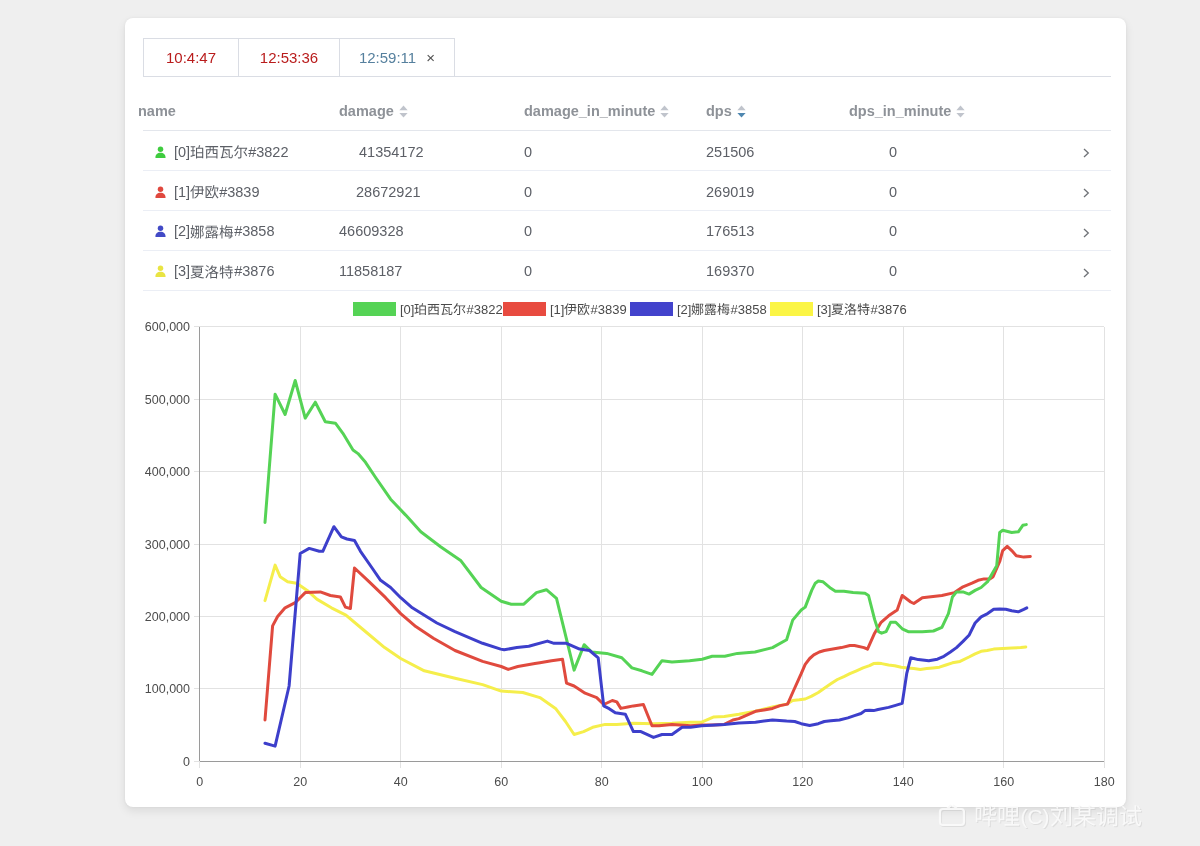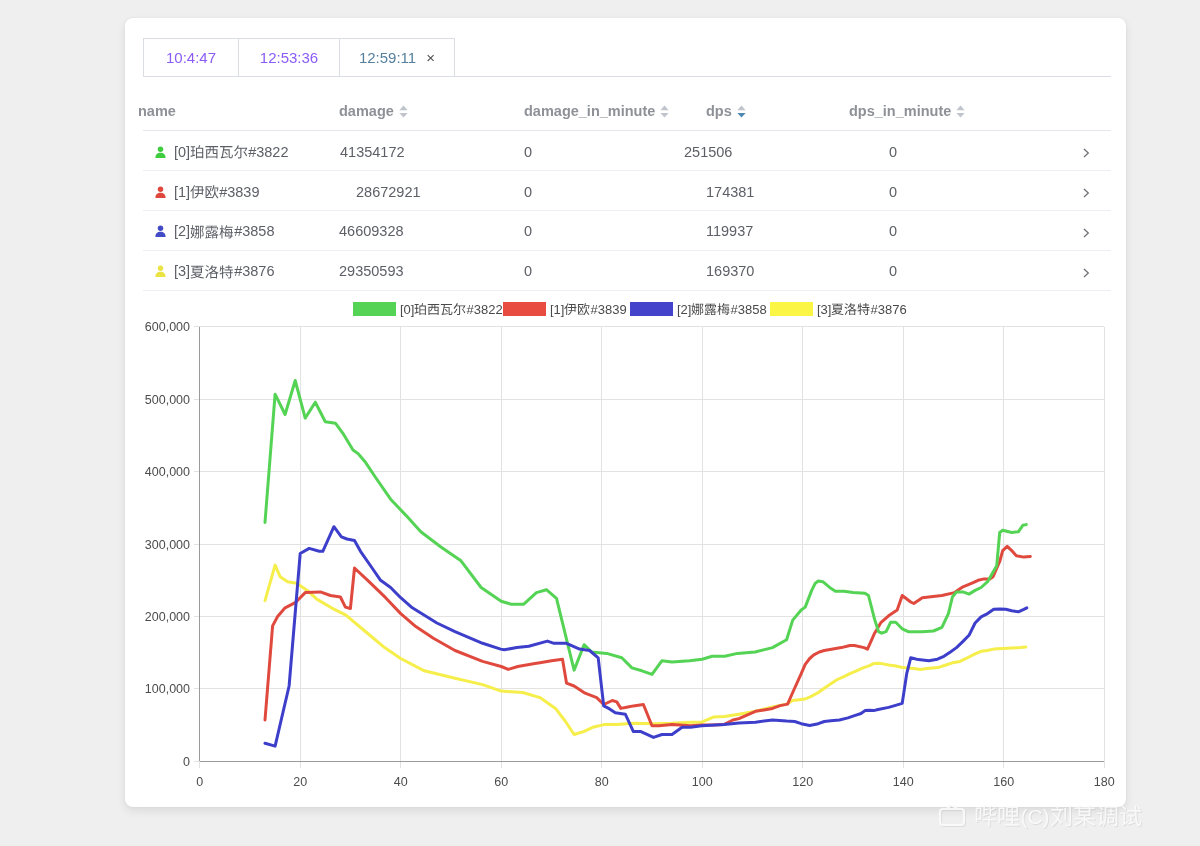--- a/index.html
+++ b/index.html
@@ -1,16 +1,16 @@
 <!DOCTYPE html>
 <html><head><meta charset="utf-8"><style>
 * { margin:0; padding:0; box-sizing:border-box; }
 html,body { width:1200px; height:846px; background:#efefef; font-family:"Liberation Sans",sans-serif; overflow:hidden; }
 #card { position:absolute; left:125px; top:18px; width:1001px; height:789px; background:#fff; border-radius:8px; box-shadow:0 4px 10px rgba(0,0,0,.085), 0 0 3px rgba(0,0,0,.05); }
-.tab { position:absolute; top:38px; height:39px; border:1px solid #dadde4; border-right:none; line-height:37px; text-align:center; font-size:15px; color:#8b5cf6; }
+.tab { position:absolute; top:38px; height:39px; border:1px solid #dadde4; border-right:none; line-height:37px; text-align:center; font-size:15px; color:#b91c1c; }
 .rw .c { position:absolute; font-size:14.5px; color:#5c5f66; white-space:nowrap; }
 .rw { position:absolute; left:0; width:1200px; height:21px; }
 .sep { position:absolute; left:143px; width:968px; height:1px; background:#ebeef5; }
 .hd { position:absolute; top:103px; font-size:14.5px; font-weight:bold; color:#8e9298; white-space:nowrap; }
 </style></head>
 <body>
 <div id="card"></div>
 <div class="tab" style="left:143px;width:95px">10:4:47</div>
 <div class="tab" style="left:238px;width:101px">12:53:36</div>
 <div class="tab" style="left:339px;width:116px;border-right:1px solid #dadde4;color:#56809e">12:59:11 <span style="color:#525252;font-size:15px;margin-left:6px">×</span></div>
@@ -36,74 +36,74 @@
 <div class="rw" style="top:143.5px">
 <span class="c" style="left:154px"><svg width="13" height="13" viewBox="0 0 13 13" style="vertical-align:-2px" fill="#3fcc3f">
         <circle cx="6.5" cy="3.3" r="2.75"></circle>
         <path d="M6.5 6.8c-3 0-5.1 1.9-5.1 4.6 0 .4.3.6.7.6h8.8c.4 0 .7-.2.7-.6 0-2.7-2.1-4.6-5.1-4.6z"></path>
       </svg> <span style="margin-left:3px">[0]</span><svg width="58" height="14" viewBox="0 0 58 14" style="vertical-align:-0.18em" fill="#5c5f66">
         <path transform="translate(0.00,12.32) scale(0.01450,-0.01450)" d="M35 100 54 24C142 53 257 92 365 128L352 201L242 164V413H343V483H242V702H358V772H46V702H170V483H56V413H170V141C119 125 73 111 35 100ZM488 286H836V49H488ZM488 357V589H836V357ZM618 839C610 787 592 715 575 660H414V-77H488V-23H836V-71H913V660H650C668 710 688 772 705 827Z"></path>
         <path transform="translate(14.50,12.32) scale(0.01450,-0.01450)" d="M59 775V702H356V557H113V-76H186V-14H819V-73H894V557H641V702H939V775ZM186 56V244C199 233 222 205 230 190C380 265 418 381 423 488H568V330C568 249 588 228 670 228C687 228 788 228 806 228H819V56ZM186 246V488H355C350 400 319 310 186 246ZM424 557V702H568V557ZM641 488H819V301C817 299 811 299 799 299C778 299 694 299 679 299C644 299 641 303 641 330Z"></path>
         <path transform="translate(29.00,12.32) scale(0.01450,-0.01450)" d="M366 359C430 298 509 213 546 159L610 203C571 257 491 339 425 398ZM149 -79C175 -66 219 -60 604 -2C604 14 604 47 607 67L263 20C286 127 316 314 344 478H662V49C662 -41 685 -65 758 -65C774 -65 842 -65 857 -65C932 -65 950 -15 957 156C936 161 904 175 888 189C885 37 880 7 851 7C836 7 782 7 770 7C743 7 738 13 738 49V549H355L381 702H925V775H69V702H299C271 530 206 118 186 65C174 25 146 15 116 8C127 -14 143 -57 149 -79Z"></path>
         <path transform="translate(43.50,12.32) scale(0.01450,-0.01450)" d="M262 416C216 301 138 188 53 116C72 104 105 80 120 67C204 147 287 268 341 395ZM672 380C748 282 836 149 873 67L946 103C906 186 816 315 739 411ZM295 841C237 689 141 540 35 446C56 436 92 411 107 397C160 450 212 517 259 592H469V19C469 2 463 -3 445 -3C425 -4 360 -5 292 -2C304 -25 316 -58 320 -80C408 -80 466 -79 500 -66C535 -54 547 -31 547 18V592H843C818 536 787 479 758 440L824 415C869 473 917 566 951 649L894 670L881 666H302C329 715 354 767 375 819Z"></path>
       </svg><span>#3822</span></span>
-<span class="c" style="left:340px">41354172</span>
-<span class="c" style="left:524px">0</span>
-<span class="c" style="left:684px">251506</span>
+<span class="c" style="left:359px">41354172</span>
+<span class="c" style="left:524px">0</span>
+<span class="c" style="left:706px">251506</span>
 <span class="c" style="left:889px">0</span>
 <span class="c" style="left:1080px;top:2.5px"><svg width="12" height="12" viewBox="0 0 12 12" fill="none" stroke="#6f7277" stroke-width="1.3">
         <path d="M4 2 L8.3 6 L4 10"></path>
       </svg></span>
 </div>
 <div class="sep" style="top:170px"></div>
 <div class="rw" style="top:183.5px">
 <span class="c" style="left:154px"><svg width="13" height="13" viewBox="0 0 13 13" style="vertical-align:-2px" fill="#e0483e">
         <circle cx="6.5" cy="3.3" r="2.75"></circle>
         <path d="M6.5 6.8c-3 0-5.1 1.9-5.1 4.6 0 .4.3.6.7.6h8.8c.4 0 .7-.2.7-.6 0-2.7-2.1-4.6-5.1-4.6z"></path>
       </svg> <span style="margin-left:3px">[1]</span><svg width="29" height="14" viewBox="0 0 29 14" style="vertical-align:-0.18em" fill="#5c5f66">
         <path transform="translate(0.00,12.32) scale(0.01450,-0.01450)" d="M813 466V300H607C612 340 613 379 613 417V466ZM347 300V230H520C494 132 432 38 289 -25C305 -39 328 -67 339 -82C502 -4 569 111 596 230H813V177H886V466H959V537H886V771H361V701H539V537H292V466H539V417C539 380 538 340 533 300ZM813 537H613V701H813ZM277 837C218 686 121 537 20 441C33 424 54 384 62 367C100 405 137 450 173 499V-79H245V609C284 675 319 745 347 815Z"></path>
         <path transform="translate(14.50,12.32) scale(0.01450,-0.01450)" d="M301 353C257 265 205 186 148 124V580C200 511 253 431 301 353ZM508 768H74V-39H506C521 -52 539 -71 548 -85C642 9 692 118 718 224C758 98 817 6 913 -78C923 -58 945 -35 963 -21C839 81 779 199 743 395C744 426 745 454 745 481V552H675V482C675 344 662 141 509 -19V29H148V110C164 100 187 81 197 71C249 130 298 203 341 285C380 217 413 154 433 103L498 139C472 199 429 277 378 358C420 446 455 542 485 640L418 654C395 575 368 498 336 425C292 492 245 558 200 617L148 590V699H508ZM611 842C589 689 546 543 476 450C494 442 526 423 539 412C575 465 606 534 630 611H884C870 545 852 474 834 427L893 408C921 474 948 579 968 668L918 684L906 680H650C663 728 674 779 682 831Z"></path>
       </svg><span>#3839</span></span>
 <span class="c" style="left:356px">28672921</span>
 <span class="c" style="left:524px">0</span>
-<span class="c" style="left:706px">174381</span>
+<span class="c" style="left:706px">269019</span>
 <span class="c" style="left:889px">0</span>
 <span class="c" style="left:1080px;top:2.5px"><svg width="12" height="12" viewBox="0 0 12 12" fill="none" stroke="#6f7277" stroke-width="1.3">
         <path d="M4 2 L8.3 6 L4 10"></path>
       </svg></span>
 </div>
 <div class="sep" style="top:210px"></div>
 <div class="rw" style="top:223.3px">
 <span class="c" style="left:154px"><svg width="13" height="13" viewBox="0 0 13 13" style="vertical-align:-2px" fill="#424ac6">
         <circle cx="6.5" cy="3.3" r="2.75"></circle>
         <path d="M6.5 6.8c-3 0-5.1 1.9-5.1 4.6 0 .4.3.6.7.6h8.8c.4 0 .7-.2.7-.6 0-2.7-2.1-4.6-5.1-4.6z"></path>
       </svg> <span style="margin-left:3px">[2]</span><svg width="44" height="14" viewBox="0 0 44 14" style="vertical-align:-0.18em" fill="#5c5f66">
         <path transform="translate(0.00,12.32) scale(0.01450,-0.01450)" d="M568 724V554H480V724ZM336 315V250H408C393 149 359 47 283 -35C295 -44 318 -68 327 -82C413 10 452 133 468 250H565C563 92 559 26 549 7C541 -9 534 -12 521 -12C506 -12 474 -12 438 -9C449 -29 454 -58 456 -78C491 -80 525 -80 549 -76C574 -73 590 -65 606 -38C630 5 629 185 630 753C630 763 630 791 630 791H342V724H419V554H349V489H419V437C419 398 418 357 415 315ZM567 489 566 315H475C479 357 480 398 480 436V489ZM688 793V-79H752V733H875C853 654 823 539 793 451C864 360 880 283 880 220C880 185 875 151 860 139C852 132 842 129 830 128C816 128 799 128 779 130C790 111 795 82 796 65C816 64 838 64 855 66C875 69 892 75 905 85C932 106 943 153 943 211C942 282 927 364 855 458C889 550 926 673 954 769L907 796L897 793ZM178 566H256C247 434 227 323 198 233C174 255 149 277 125 297C143 374 162 469 178 566ZM56 272C94 241 135 204 172 166C137 87 92 30 37 -7C53 -21 72 -48 81 -65C138 -22 184 36 221 112C240 90 256 68 267 49L312 104C297 127 275 154 249 182C289 296 312 443 321 631L282 637L270 635H189C200 706 209 777 215 840L155 843C150 780 141 708 130 635H43V566H118C100 455 77 348 56 272Z"></path>
         <path transform="translate(14.50,12.32) scale(0.01450,-0.01450)" d="M200 599V555H404V599ZM182 511V467H403V511ZM591 511V467H815V511ZM591 599V555H798V599ZM180 369H371V280H180ZM77 692V523H146V640H460V450H534V640H852V523H922V692H534V744H865V800H136V744H460V692ZM111 195V-7L54 -12L61 -73C169 -62 321 -46 468 -30L467 28L311 12V108H442V156C453 144 466 124 471 112C492 117 513 124 534 131V-80H599V-55H801V-78H868V134C889 128 910 123 931 119C940 135 958 160 972 173C894 186 819 209 755 241C811 282 859 332 890 390L849 413L838 409H656C666 423 675 436 684 450L622 460C589 404 527 342 441 295C455 287 474 270 484 256C515 275 543 295 568 316C591 289 619 263 649 241C583 205 508 178 437 162H311V228H436V421H118V228H247V6L169 -2V195ZM599 -4V93H801V-4ZM844 142H566C613 159 659 181 701 206C745 180 793 158 844 142ZM607 352 613 359H799C773 327 739 297 701 271C663 295 631 322 607 352Z"></path>
         <path transform="translate(29.00,12.32) scale(0.01450,-0.01450)" d="M579 455C622 428 680 385 711 360L753 402C722 426 664 465 620 492ZM564 239C606 210 663 166 694 138L736 180C706 205 649 247 605 276ZM494 841C465 732 413 626 349 556C366 546 393 524 405 512C440 553 473 605 501 664H939V731H530C542 762 553 794 562 826ZM828 505 822 351H507L524 505ZM462 568C456 502 448 427 439 351H357V285H431C420 200 408 119 397 58H800C794 29 789 11 782 3C773 -10 764 -12 749 -12C732 -12 693 -12 651 -8C662 -26 669 -53 670 -73C712 -74 753 -75 777 -72C806 -70 825 -62 841 -37C853 -22 862 7 869 58H947V121H876C881 164 884 218 887 285H960V351H890L897 532C897 542 897 568 897 568ZM819 285C816 216 812 162 808 121H477L499 285ZM169 840V628H52V558H165C141 420 87 259 33 172C45 156 62 128 71 108C108 167 142 257 169 353V-79H238V419C264 369 293 308 306 275L348 336C334 366 260 487 238 521V558H334V628H238V840Z"></path>
       </svg><span>#3858</span></span>
 <span class="c" style="left:339px">46609328</span>
 <span class="c" style="left:524px">0</span>
-<span class="c" style="left:706px">119937</span>
+<span class="c" style="left:706px">176513</span>
 <span class="c" style="left:889px">0</span>
 <span class="c" style="left:1080px;top:2.5px"><svg width="12" height="12" viewBox="0 0 12 12" fill="none" stroke="#6f7277" stroke-width="1.3">
         <path d="M4 2 L8.3 6 L4 10"></path>
       </svg></span>
 </div>
 <div class="sep" style="top:250px"></div>
 <div class="rw" style="top:263.0px">
 <span class="c" style="left:154px"><svg width="13" height="13" viewBox="0 0 13 13" style="vertical-align:-2px" fill="#e9e443">
         <circle cx="6.5" cy="3.3" r="2.75"></circle>
         <path d="M6.5 6.8c-3 0-5.1 1.9-5.1 4.6 0 .4.3.6.7.6h8.8c.4 0 .7-.2.7-.6 0-2.7-2.1-4.6-5.1-4.6z"></path>
       </svg> <span style="margin-left:3px">[3]</span><svg width="44" height="14" viewBox="0 0 44 14" style="vertical-align:-0.18em" fill="#5c5f66">
         <path transform="translate(0.00,12.32) scale(0.01450,-0.01450)" d="M246 519H753V460H246ZM246 411H753V351H246ZM246 626H753V568H246ZM173 674V303H350C289 240 186 176 46 131C62 120 82 96 92 78C166 105 229 136 284 170C323 125 371 86 426 54C306 15 168 -8 37 -18C48 -34 61 -62 66 -80C215 -65 370 -36 503 15C622 -37 766 -67 926 -81C936 -61 954 -30 969 -13C828 -4 699 18 591 53C677 97 750 152 799 223L752 254L738 250H389C408 267 425 285 440 303H828V674H512L534 732H924V795H76V732H451L437 674ZM510 85C444 115 389 151 349 195H684C639 151 579 115 510 85Z"></path>
         <path transform="translate(14.50,12.32) scale(0.01450,-0.01450)" d="M67 -18 132 -66C183 22 241 134 286 232L229 279C179 173 113 53 67 -18ZM91 777C155 748 232 700 270 663L313 725C274 760 196 804 132 831ZM38 506C103 478 181 433 220 399L263 462C223 495 143 538 79 562ZM511 841C461 712 374 590 275 513C292 502 323 477 336 464C377 501 418 546 456 596C486 546 526 496 575 450C487 380 381 329 275 299C290 285 307 258 316 239C344 248 372 258 400 270V-80H472V-41H791V-76H865V273C885 266 905 259 926 253C937 273 958 303 973 319C858 347 761 394 683 451C756 521 815 607 854 711L804 735L791 732H542C557 761 572 791 584 821ZM472 25V222H791V25ZM439 287C507 318 571 357 629 403C686 358 752 318 828 287ZM754 666C723 602 679 545 627 495C571 545 527 601 497 656L504 666Z"></path>
         <path transform="translate(29.00,12.32) scale(0.01450,-0.01450)" d="M457 212C506 163 559 94 580 48L640 87C616 133 562 199 513 246ZM642 841V732H447V662H642V536H389V465H764V346H405V275H764V13C764 -1 760 -5 744 -5C727 -7 673 -7 613 -5C623 -26 633 -58 636 -80C712 -80 764 -78 795 -67C827 -55 836 -33 836 13V275H952V346H836V465H958V536H713V662H912V732H713V841ZM97 763C88 638 69 508 39 424C54 418 84 402 97 392C112 438 125 497 136 562H212V317C149 299 92 282 47 270L63 194L212 242V-80H284V265L387 299L381 369L284 339V562H379V634H284V839H212V634H147C152 673 156 712 160 752Z"></path>
       </svg><span>#3876</span></span>
-<span class="c" style="left:339px">29350593</span>
+<span class="c" style="left:339px">11858187</span>
 <span class="c" style="left:524px">0</span>
 <span class="c" style="left:706px">169370</span>
 <span class="c" style="left:889px">0</span>
 <span class="c" style="left:1080px;top:2.5px"><svg width="12" height="12" viewBox="0 0 12 12" fill="none" stroke="#6f7277" stroke-width="1.3">
         <path d="M4 2 L8.3 6 L4 10"></path>
       </svg></span>
 </div>
 <div class="sep" style="top:290px"></div>
 <div style="position:absolute;left:353px;top:302px;width:43px;height:14px;background:#55d355"></div>
 <div style="position:absolute;left:400px;top:302px;font-size:13px;color:#4a4a4a">[0]<svg width="52" height="13" viewBox="0 0 52 13" style="vertical-align:-0.18em" fill="#4a4a4a">

